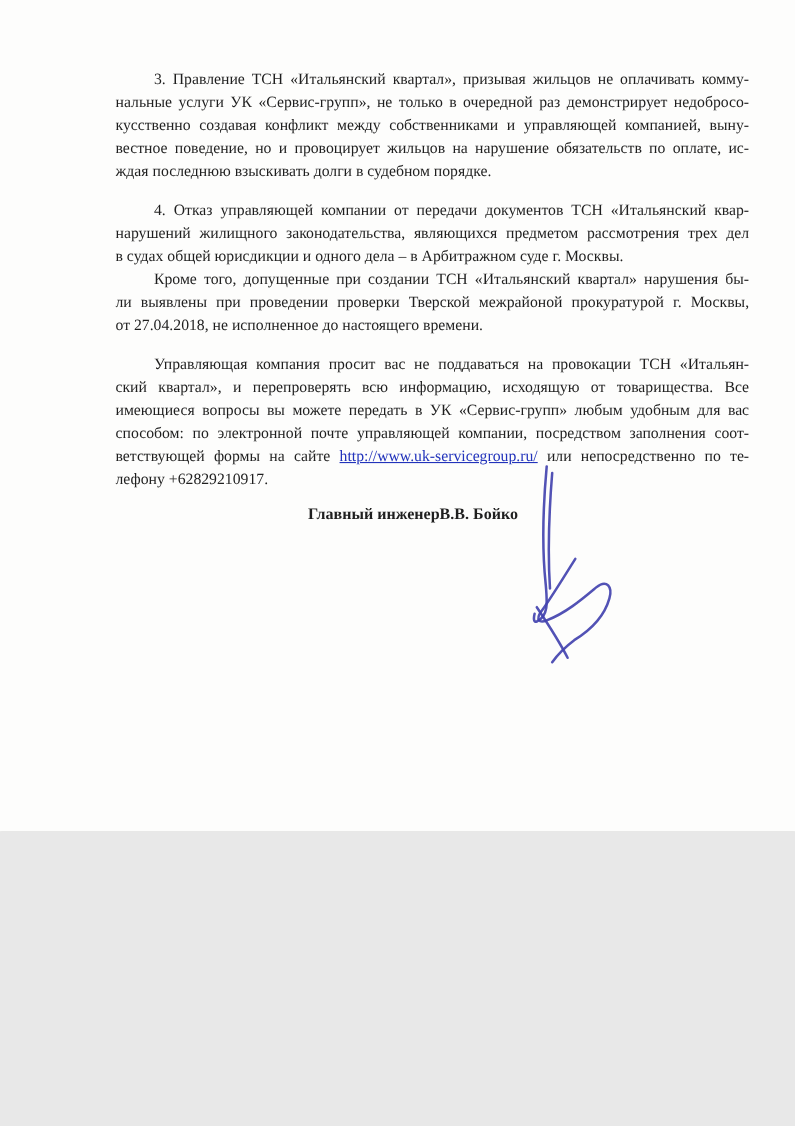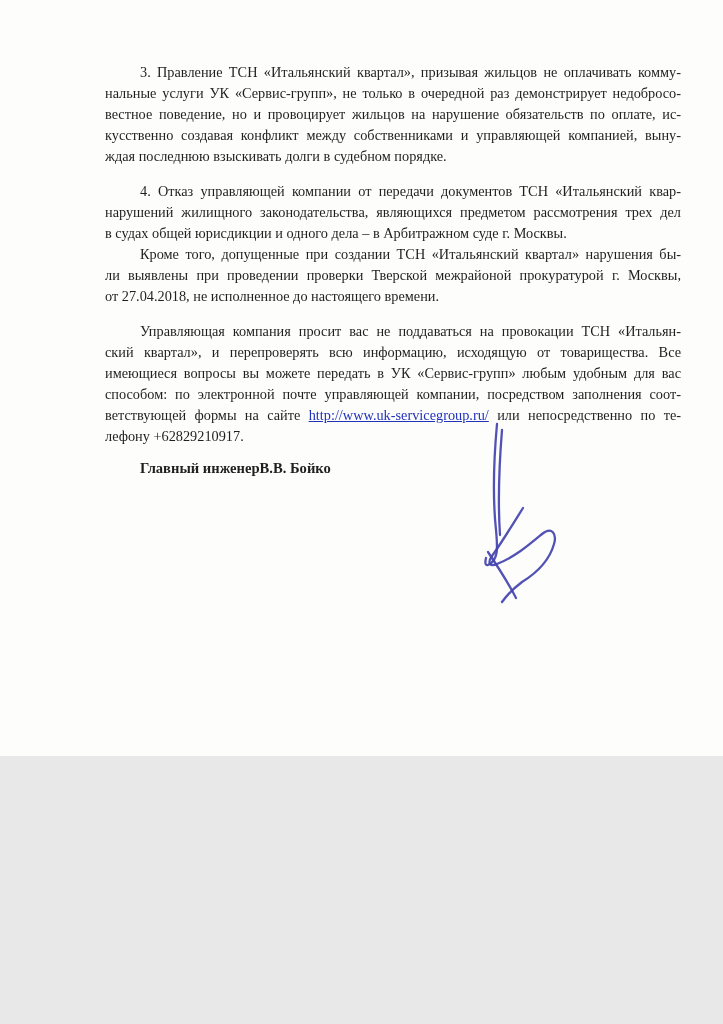--- a/index.html
+++ b/index.html
@@ -27,21 +27,21 @@
     white-space:normal;
   }
   .line.last{text-align-last:left;}
   .para .line:first-child{text-indent:35px;}
   .doc-link{
     color:var(--link,#2233bb);
     text-decoration:underline;
     cursor:pointer;
   }
   .sig-row{
-    display:flex;justify-content:flex-start;
+    display:flex;justify-content:center;
     margin-top:11px;
     padding-left:35px;padding-right:70px;
     font-weight:bold;font-size:14.6px;line-height:21px;
   }
   .signature-svg{
     position:absolute;left:470px;top:412px;
     pointer-events:none;
   }
   .signature-svg path{
     fill:none;
@@ -60,22 +60,22 @@
 </head>
 <body>
 
 <div class="page">
 
   <div class="content">
     <div id="doc-body">
         <div class="para">
           <div class="line">3. Правление ТСН «Итальянский квартал», призывая жильцов не оплачивать комму-</div>
           <div class="line">нальные услуги УК «Сервис-групп», не только в очередной раз демонстрирует недобросо-</div>
+          <div class="line">кусственно создавая конфликт между собственниками и управляющей компанией, выну-</div>
           <div class="line">вестное поведение, но и провоцирует жильцов на нарушение обязательств по оплате, ис-</div>
-          <div class="line">кусственно создавая конфликт между собственниками и управляющей компанией, выну-</div>
           <div class="line last">ждая последнюю взыскивать долги в судебном порядке.</div>
         </div>
         <div class="para space-before">
           <div class="line">4. Отказ управляющей компании от передачи документов ТСН «Итальянский квар-</div>
           <div class="line">нарушений жилищного законодательства, являющихся предметом рассмотрения трех дел</div>
           <div class="line last">в судах общей юрисдикции и одного дела – в Арбитражном суде г. Москвы.</div>
         </div>
         <div class="para">
           <div class="line">Кроме того, допущенные при создании ТСН «Итальянский квартал» нарушения бы-</div>
           <div class="line">ли выявлены при проведении проверки Тверской межрайоной прокуратурой г. Москвы,</div>

